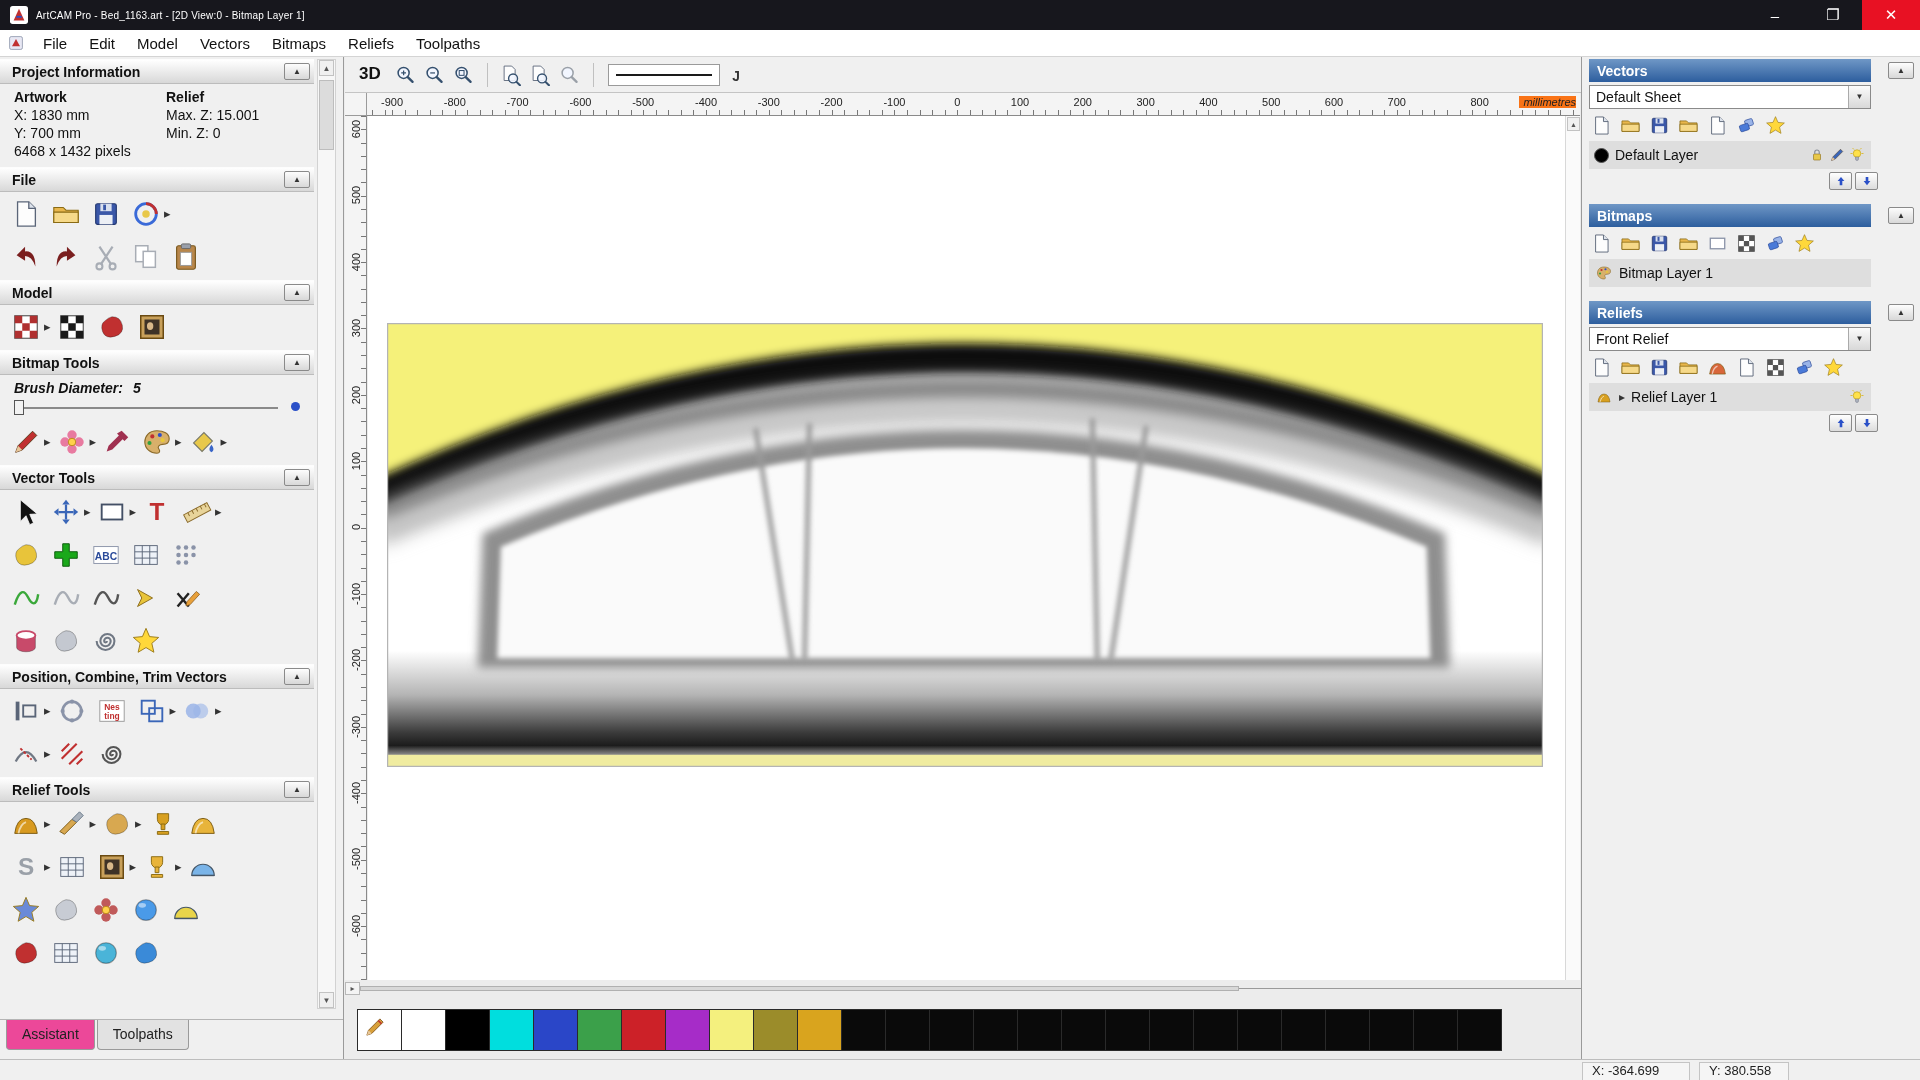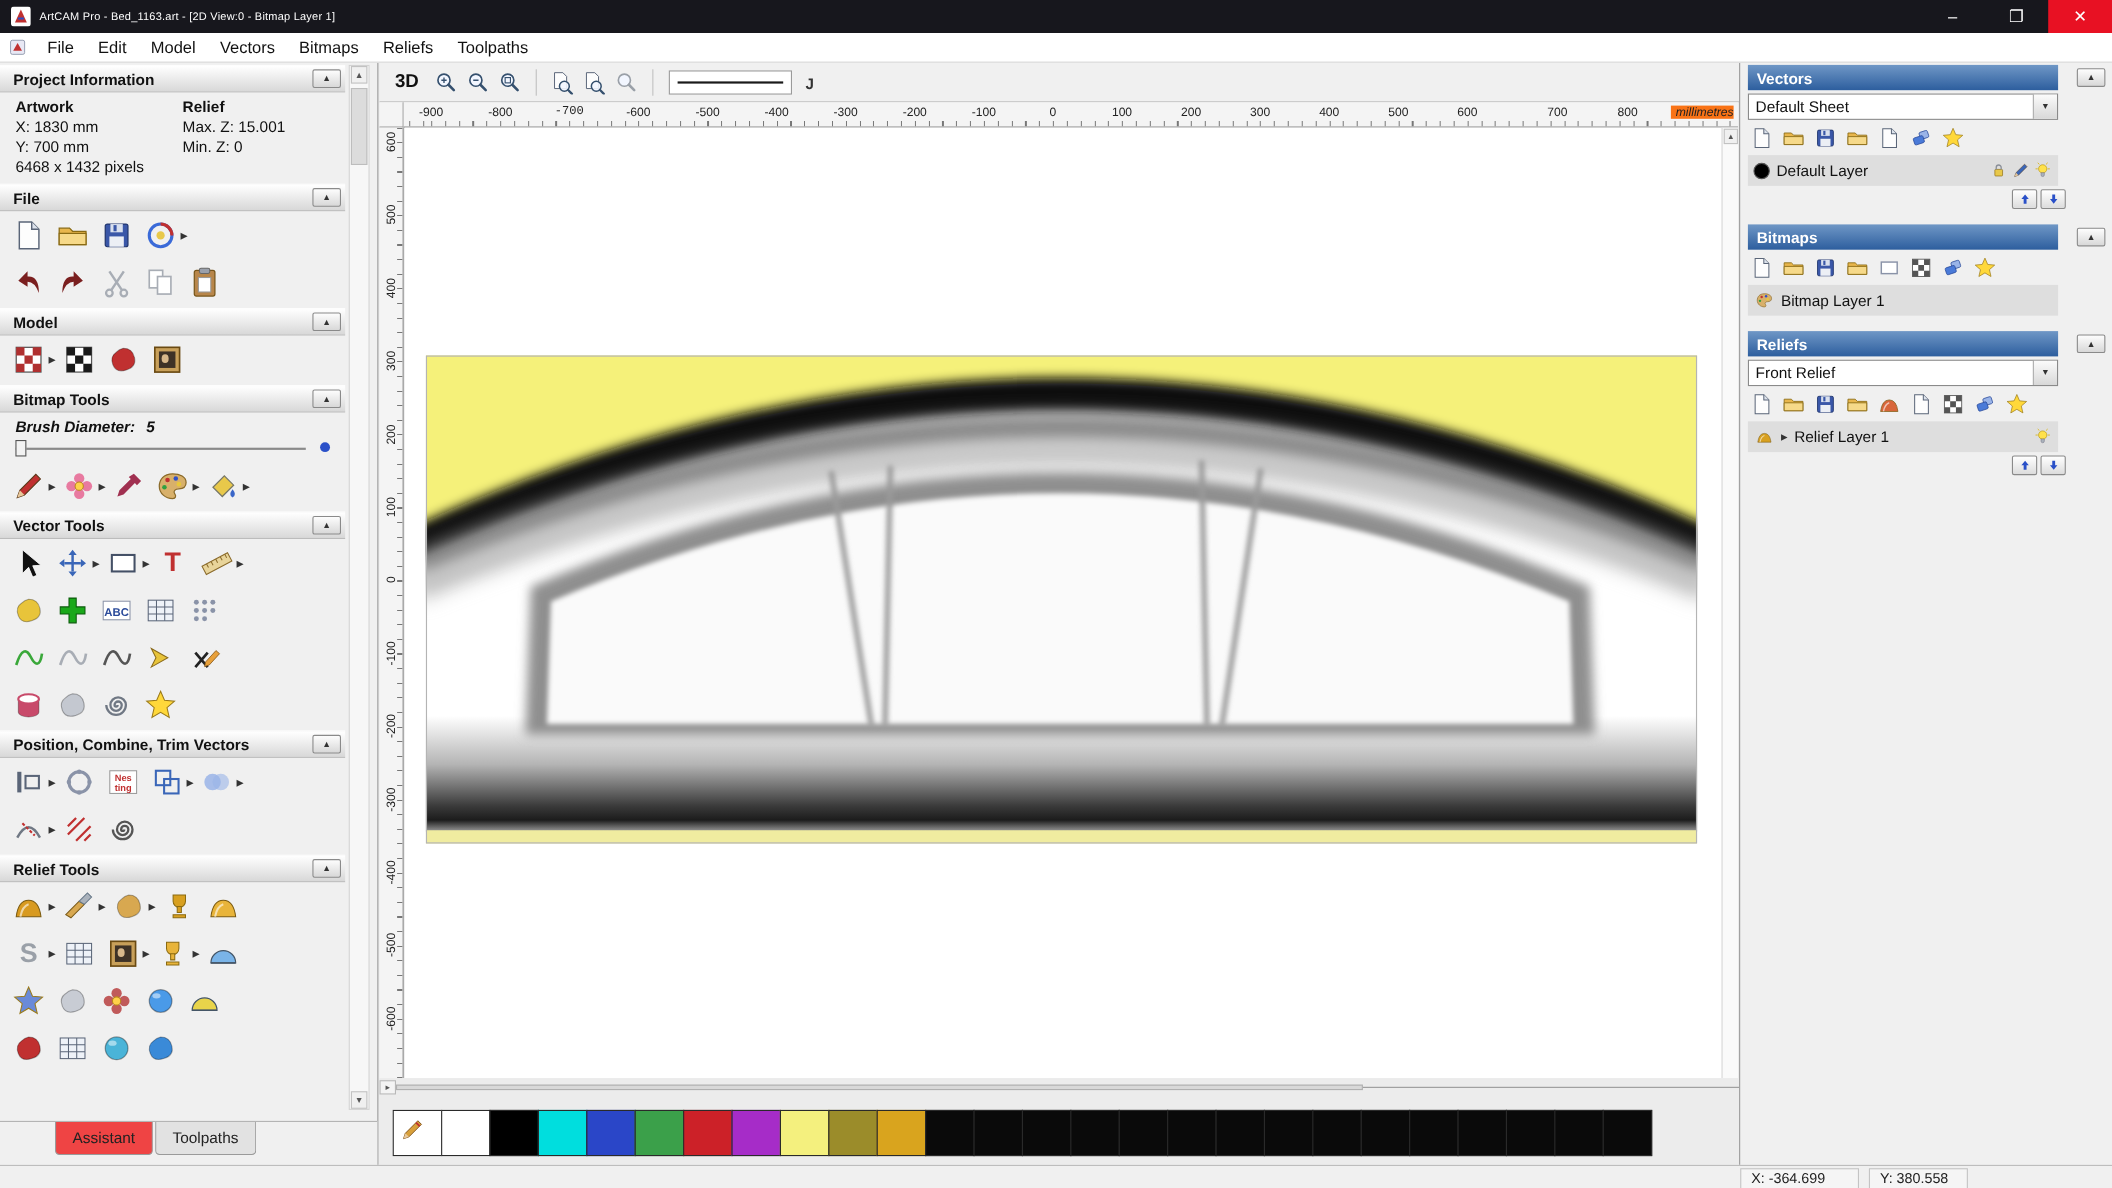--- a/index.html
+++ b/index.html
@@ -34,21 +34,21 @@
   .brush-row{font-size:14px;padding:5px 0 0 14px;font-style:italic;font-weight:bold;color:#111;display:flex;gap:10px;}
   .slider{position:relative;height:18px;margin:3px 14px 3px 14px;}
   .slider .track{position:absolute;left:0;right:22px;top:8px;height:2px;background:#8a8a8a;}
   .slider .handle{position:absolute;left:0;top:1px;width:10px;height:15px;background:#f2f2f2;border:1px solid #555;}
   .slider .dot{position:absolute;right:0;top:3px;width:9px;height:9px;background:#2a50c8;border-radius:50%;}
   .lp-scroll{position:absolute;top:2px;right:7px;width:19px;bottom:50px;background:#f7f7f7;border:1px solid #d2d2d2;}
   .scroll-btn{position:absolute;left:1px;width:15px;height:16px;font-size:8px;line-height:15px;text-align:center;color:#555;background:#f0f0f0;border:1px solid #c2c2c2;}
   .scroll-thumb{position:absolute;left:1px;top:20px;width:15px;height:70px;background:#dcdcdc;border:1px solid #bdbdbd;}
   .lp-tabs{position:absolute;bottom:0;left:0;width:100%;height:40px;border-top:1px solid #b4b4b4;display:flex;align-items:flex-start;padding:0 0 0 6px;gap:2px;background:#f0f0f0;}
   .tab{font-size:14px;padding:6px 15px 7px;border:1px solid #9a9a9a;border-top:none;border-radius:0 0 4px 4px;background:#e2e2e2;color:#222;}
-  .tab.active{background:#ef4444;margin-left:44px;}
+  .tab.active{background:#ec4899;}
 
   
   .canvas-toolbar{position:absolute;top:57px;left:345px;width:1236px;height:36px;background:#f0f0f0;border-bottom:1px solid #c4c4c4;display:flex;align-items:center;padding-left:10px;gap:3px;}
   .tb-3d{font-weight:bold;font-size:17px;color:#111;padding:1px 8px 2px 4px;}
   .tb-group{display:flex;align-items:center;gap:2px;}
   .tb-group .tool-icon{width:27px;height:27px;}
   .tb-group .tool-icon svg{width:22px;height:22px;}
   .tb-sep{width:1px;height:24px;background:#c0c0c0;margin:0 7px;}
   .line-style{width:112px;height:22px;background:#fff;border:1px solid #9a9a9a;display:flex;align-items:center;padding:0 7px;margin-left:4px;}
   .line-style .ln{flex:1;height:2px;background:#1a1a1a;}
@@ -718,35 +718,35 @@
         </svg>
       </span>
     </span>
 </div>
 
 <div class="ruler-corner"></div>
 <div class="hruler">
   <span class="runit">millimetres</span>
 <span class="tick" style="left: 25px;">-900</span>
     <span class="tick" style="left: 87.8px;">-800</span>
-    <span class="tick" style="left: 150.6px; font-family: Liberation Mono, monospace;">-700</span>
+    <span class="tick" style="left: 150.6px;">-700</span>
     <span class="tick" style="left: 213.4px;">-600</span>
     <span class="tick" style="left: 276.2px;">-500</span>
     <span class="tick" style="left: 339px;">-400</span>
     <span class="tick" style="left: 401.8px;">-300</span>
     <span class="tick" style="left: 464.6px;">-200</span>
     <span class="tick" style="left: 527.4px;">-100</span>
     <span class="tick" style="left: 590.2px;">0</span>
     <span class="tick" style="left: 653px;">100</span>
     <span class="tick" style="left: 715.8px;">200</span>
     <span class="tick" style="left: 778.6px;">300</span>
     <span class="tick" style="left: 841.4px;">400</span>
     <span class="tick" style="left: 904.2px;">500</span>
     <span class="tick" style="left: 967px;">600</span>
-    <span class="tick" style="left: 1029.8px; margin-left: 19px;">700</span>
+    <span class="tick" style="left: 1029.8px;">700</span>
     <span class="tick" style="left: 1092.6px; margin-left: 20px;">800</span>
   </div>
 <div class="vruler">
     <span class="tick" style="top: 13px;">600</span>
     <span class="tick" style="top: 79.4px;">500</span>
     <span class="tick" style="top: 145.8px;">400</span>
     <span class="tick" style="top: 212.2px;">300</span>
     <span class="tick" style="top: 278.6px;">200</span>
     <span class="tick" style="top: 345px;">100</span>
     <span class="tick" style="top: 411.4px;">0</span>

